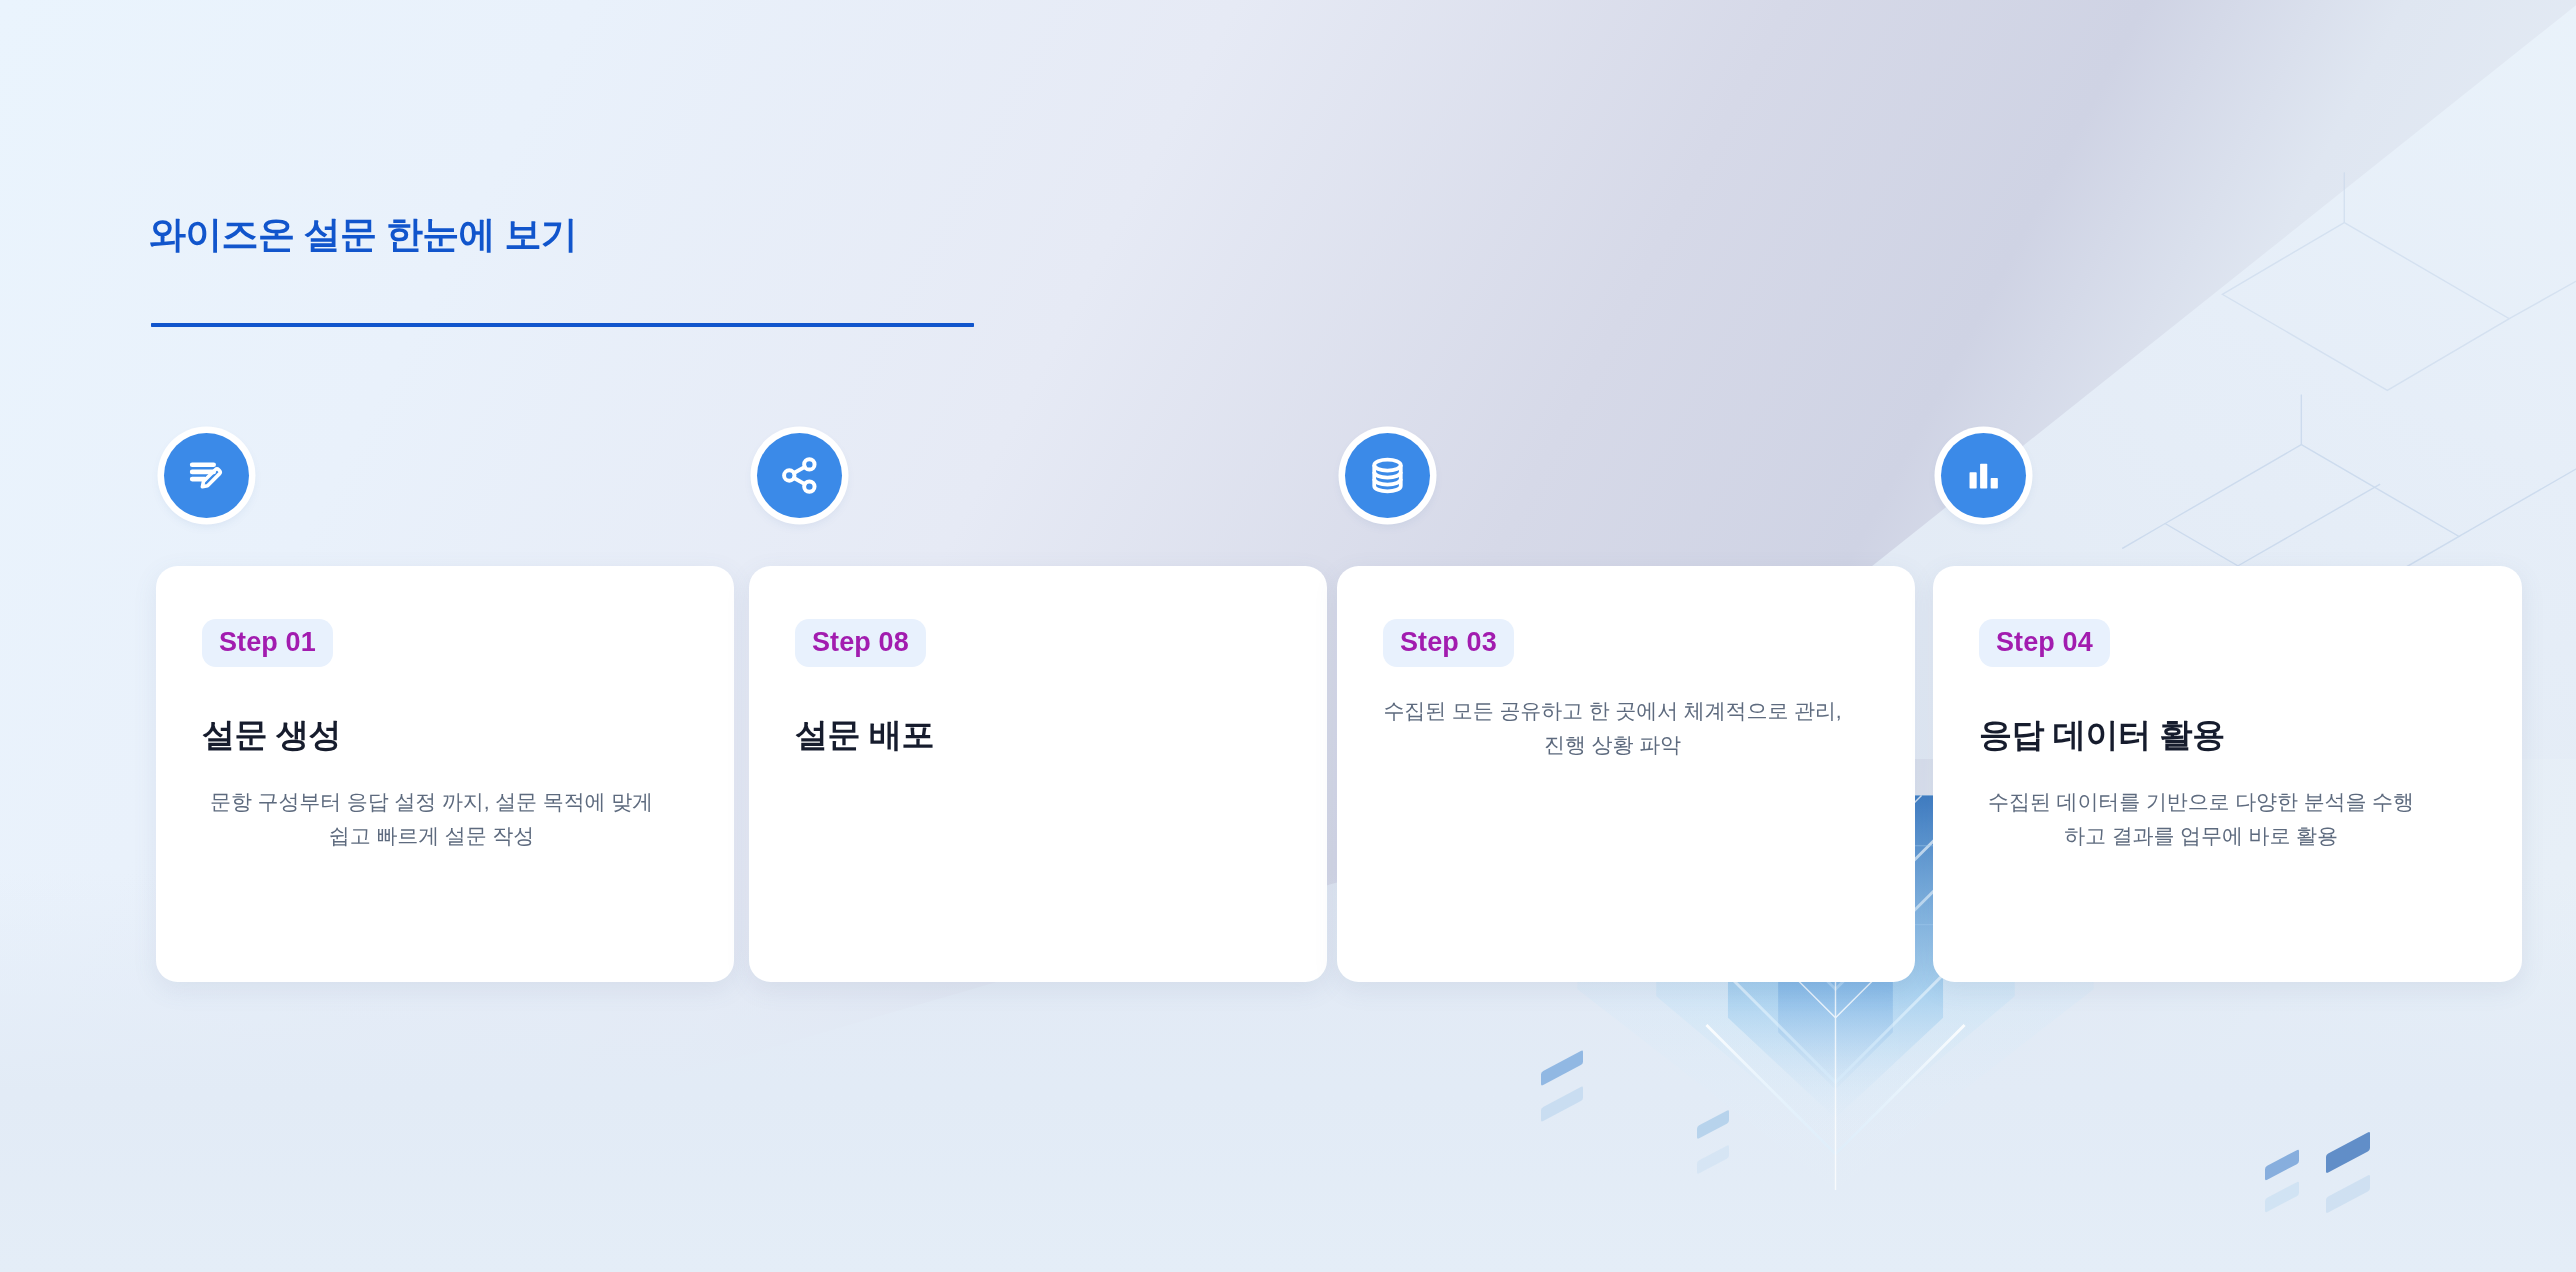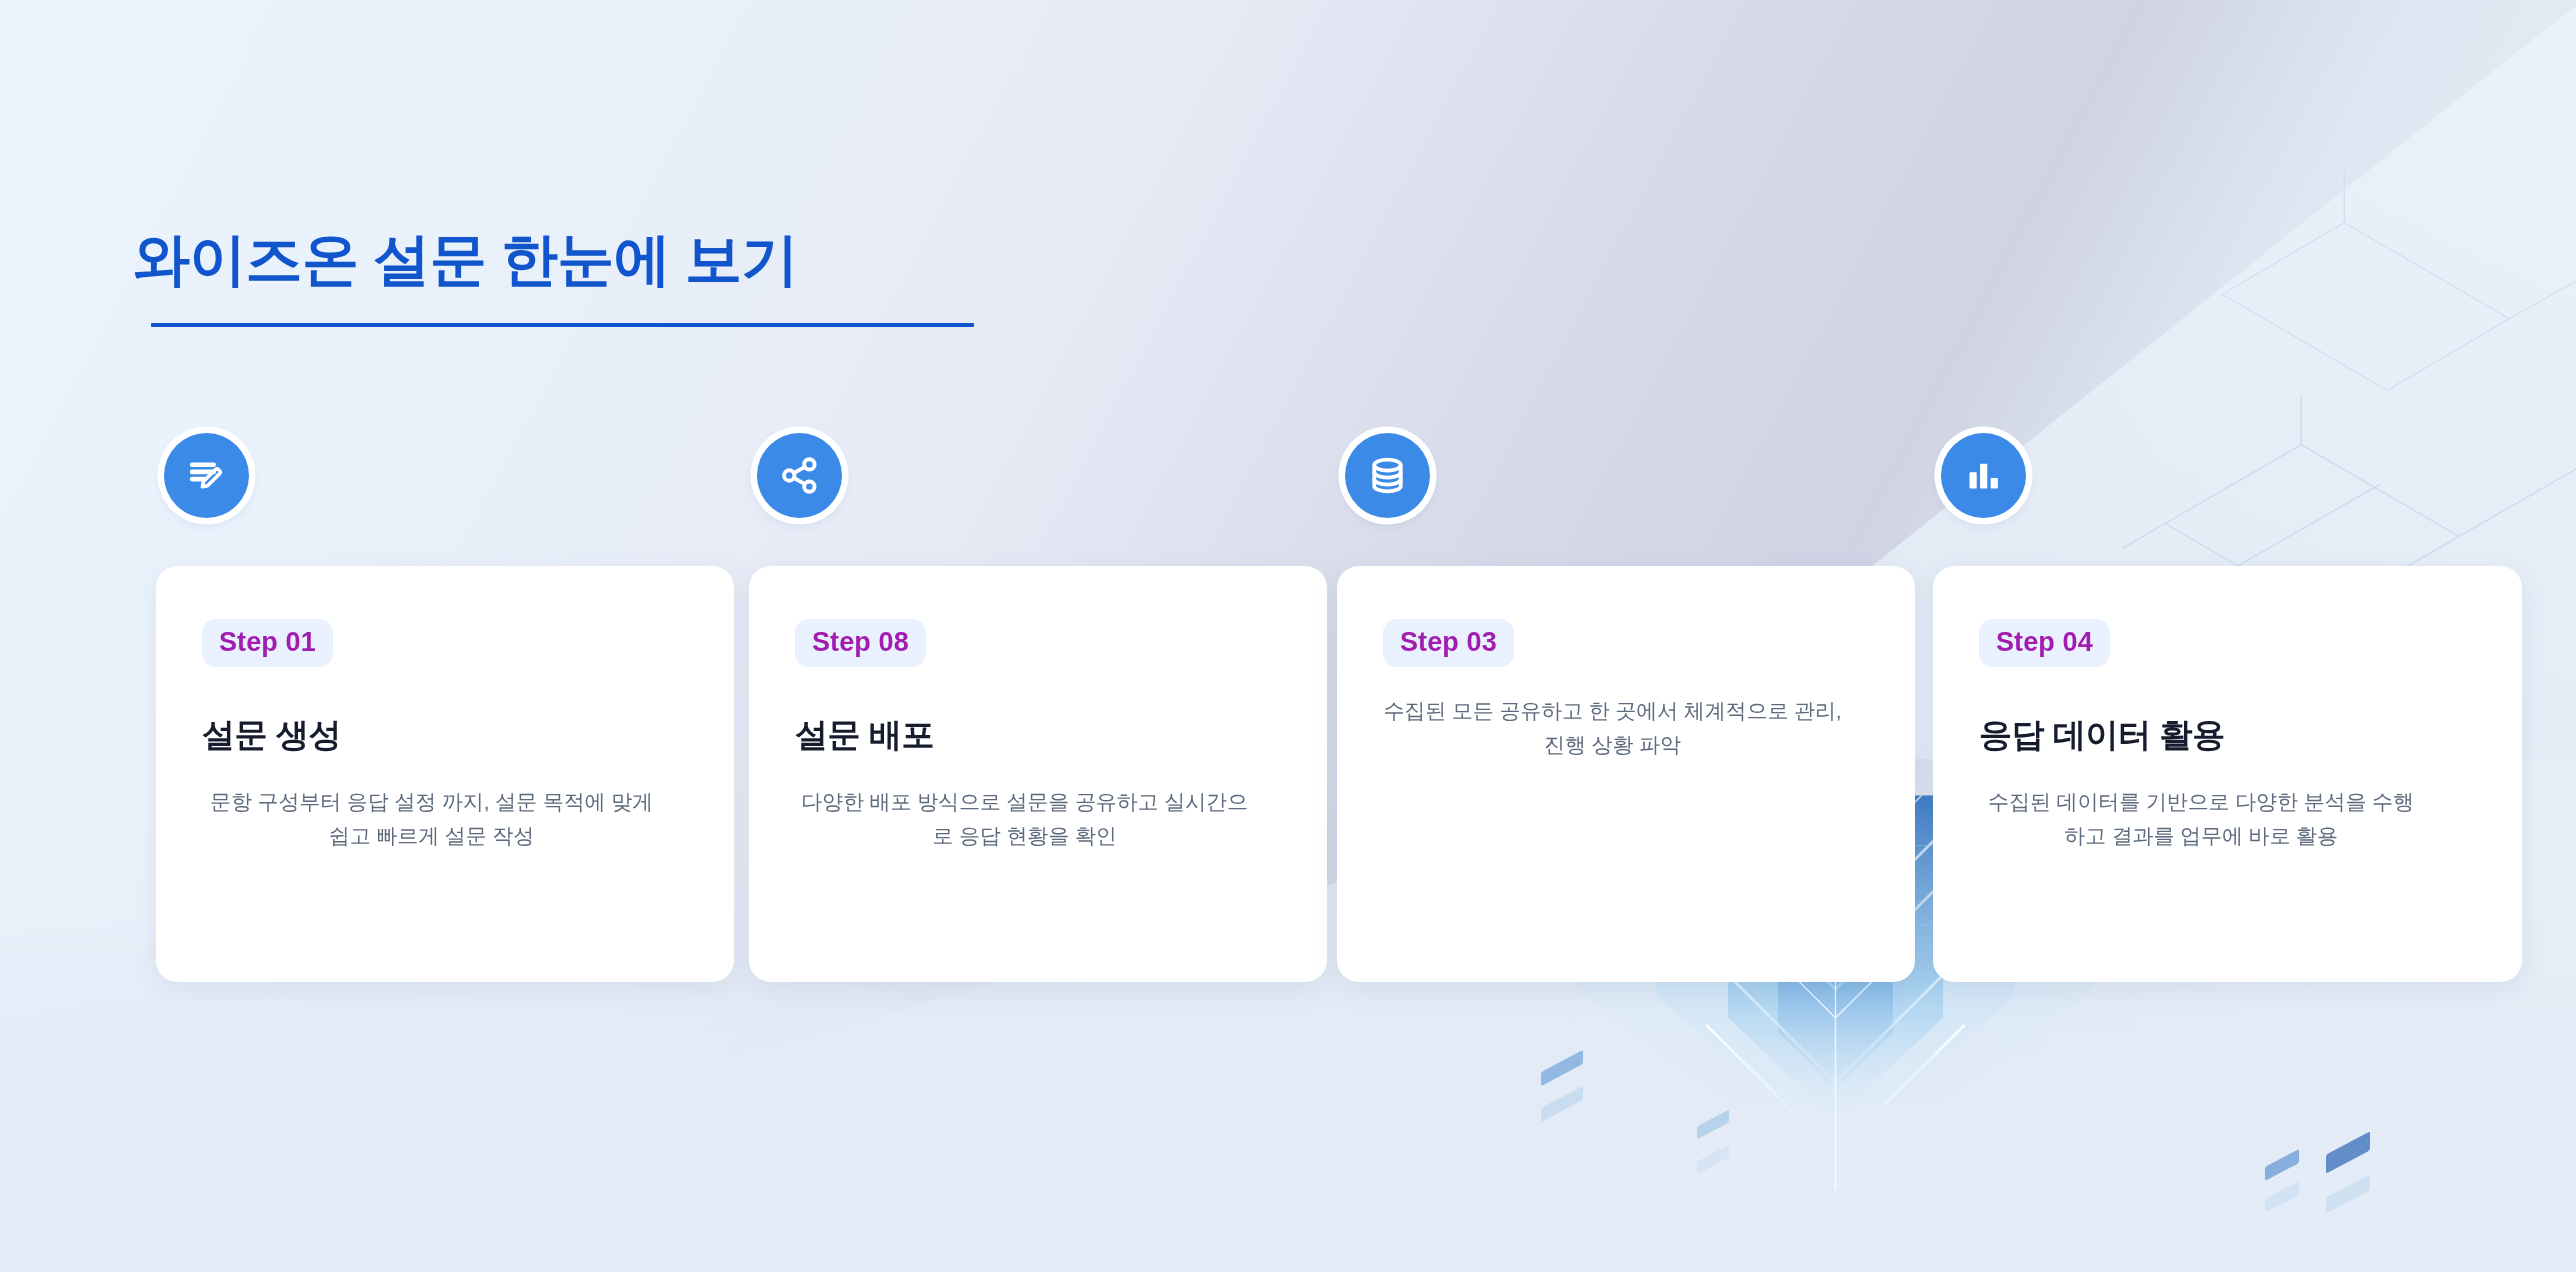--- a/index.html
+++ b/index.html
@@ -90,23 +90,23 @@
   }
 
   
   .content {
     position: absolute;
     inset: 0;
   }
 
   .page-title {
     position: absolute;
-    left: 133px;
+    left: 149px;
     top: 190px;
-    font-size: 57px;
+    font-size: 37px;
     line-height: 1.1;
     font-weight: 700;
     color: #1155cc;
     letter-spacing: -0.7px;
     white-space: nowrap;
   }
   .title-underline {
     position: absolute;
     left: 151px;
     top: 323px;
@@ -315,21 +315,20 @@
             <circle cx="17.5" cy="5.8" r="2.9" stroke="#ffffff" stroke-width="2.2"></circle>
             <circle cx="6.3" cy="12" r="2.9" stroke="#ffffff" stroke-width="2.2"></circle>
             <circle cx="17.5" cy="18.2" r="2.9" stroke="#ffffff" stroke-width="2.2"></circle>
             <path d="M8.9 10.6 15 7.2M8.9 13.4 15 16.8" stroke="#ffffff" stroke-width="2.2" stroke-linecap="round"></path>
           </svg>
         </div>
         <div class="card">
           <div class="card-inner">
             <div class="badge">Step 08</div>
             <div class="card-title">설문 배포</div>
-            <div class="card-desc">다양한 배포 방식으로 설문을 공유하고 실시간으로 응답 현황을 확인</div>
           </div>
         </div>
       </div>
 
       <div class="step s3">
         <div class="step-icon">
           <svg viewBox="0 0 24 24" fill="none">
             <ellipse cx="12" cy="6.2" rx="7.4" ry="3.1" stroke="#ffffff" stroke-width="2.1"></ellipse>
             <path d="M4.6 6.2v11.6c0 1.72 3.31 3.1 7.4 3.1s7.4-1.38 7.4-3.1V6.2" stroke="#ffffff" stroke-width="2.1"></path>
             <path d="M4.6 10.1c0 1.72 3.31 3.1 7.4 3.1s7.4-1.38 7.4-3.1" stroke="#ffffff" stroke-width="2.1"></path>

